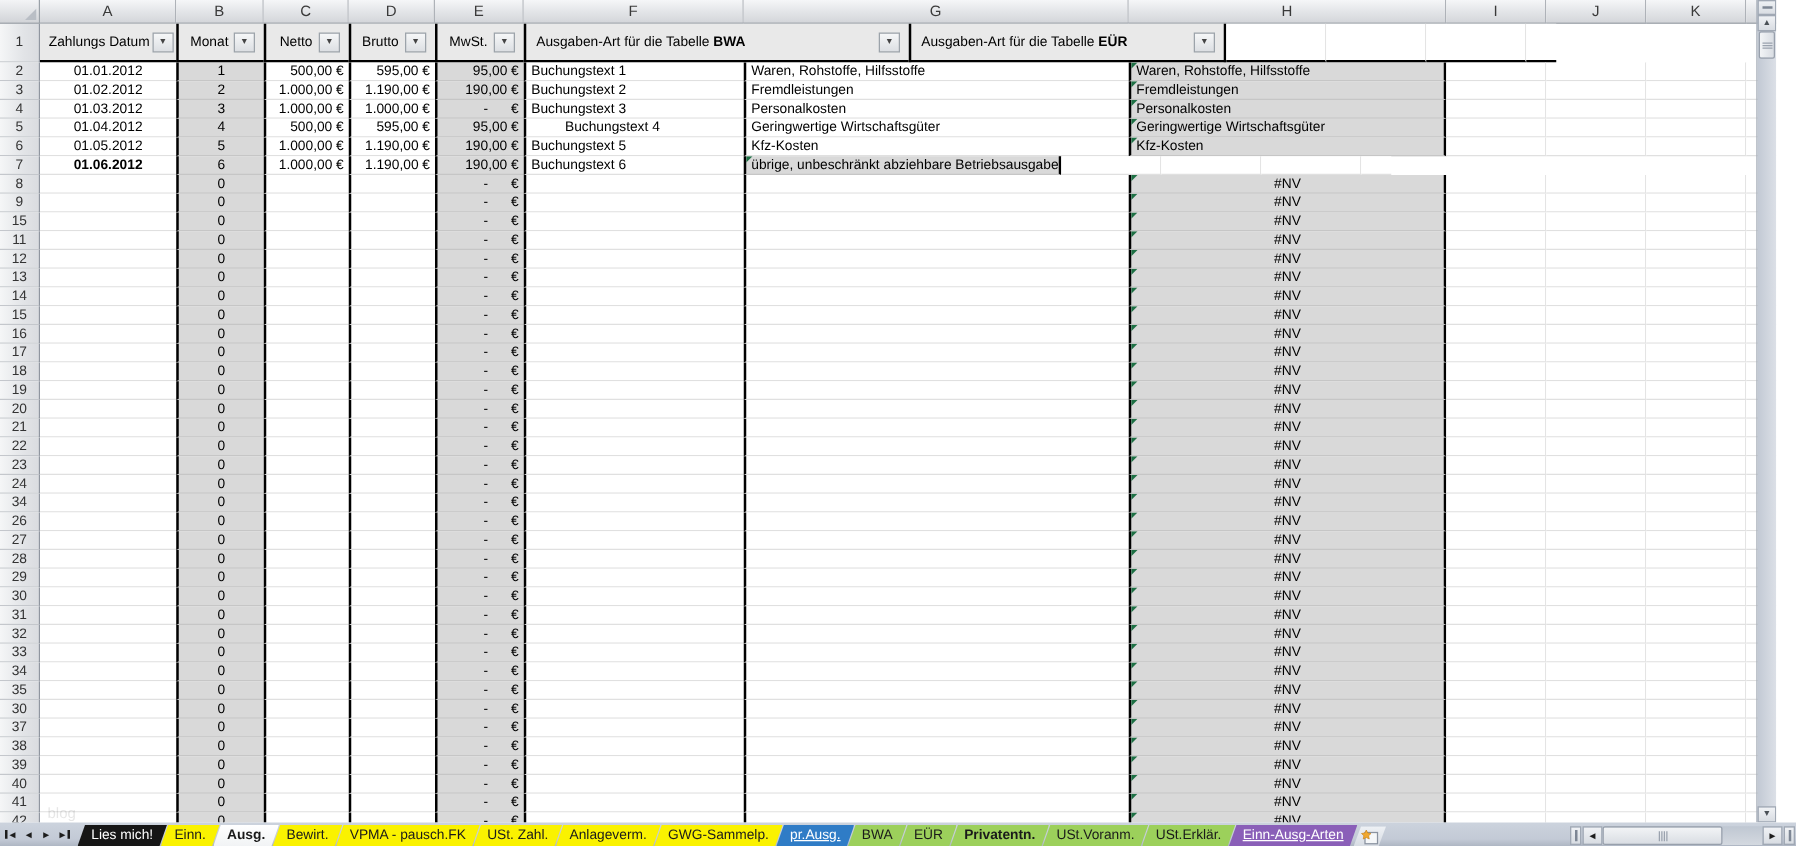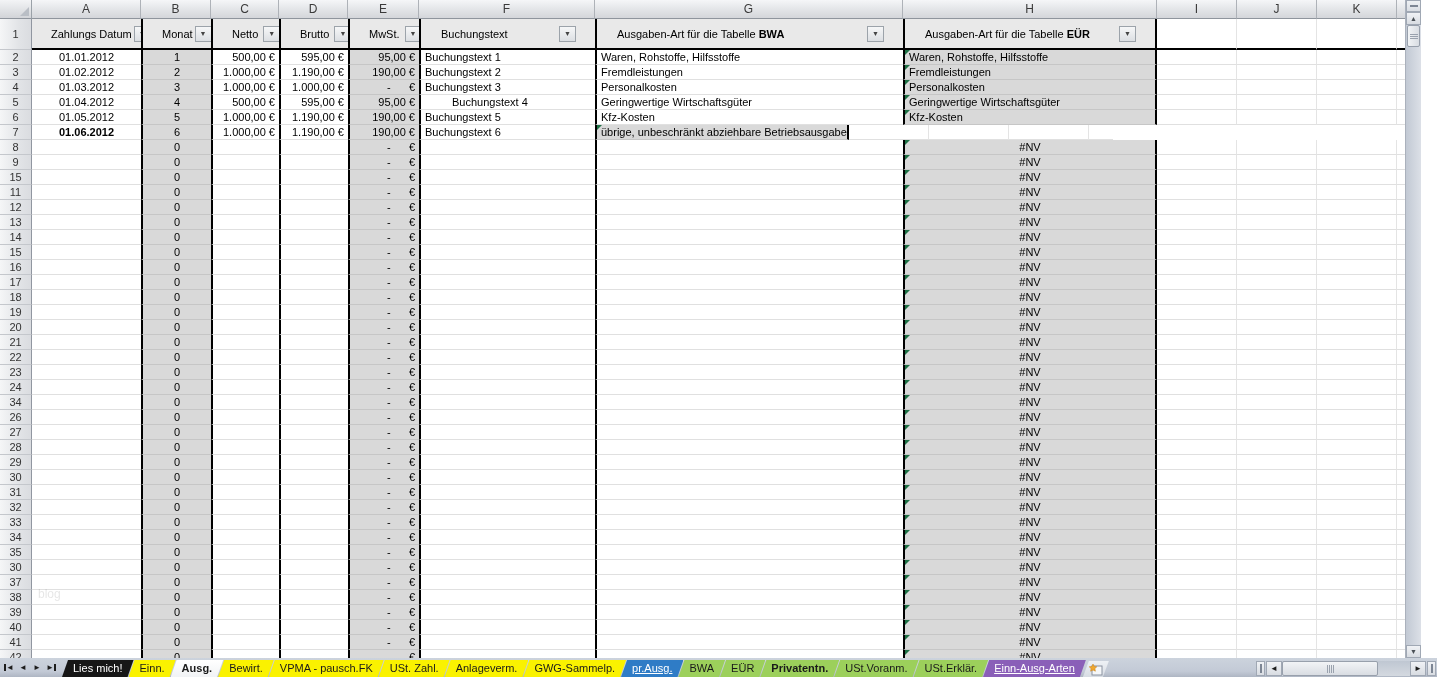--- a/index.html
+++ b/index.html
@@ -21,34 +21,34 @@
   .gut{flex:none;box-sizing:border-box;display:flex;align-items:center;justify-content:center;
        background:linear-gradient(to right,#f5f6f7,#e2e4e7 60%,#dadce0);
        border-right:1px solid #9096a0;border-bottom:1px solid #c4c7cc;color:#333;font-size:11px;}
   .cell{flex:none;box-sizing:border-box;overflow:hidden;white-space:nowrap;
         border-bottom:1px solid #e0e0e0;display:flex;align-items:center;background:#fff;position:relative;}
   .cell.gray{background:#d9d9d9;border-bottom-color:#c6c6c6;}
   .cell.thin-r{border-right:1px solid #e4e4e4;}
   .bL{border-left:2px solid #000;}
   .bR{border-right:2px solid #000;}
   .hdrcell{background:#e9e9e9 !important;border-bottom:2px solid #000 !important;
-           padding:0 19px;align-items:center;}
+           padding:0 7px;align-items:center;}
   .hdrcell.noblack{background:#fff !important;border-bottom:2px solid #000 !important;}
   .lbl-c{flex:1;text-align:center;}
   .lbl-r{flex:1;text-align:right;padding-right:3px;}
   .lbl-l{flex:1;text-align:left;padding-left:1px;}
   .fbtn{flex:none;width:17px;height:16px;margin-left:2px;box-sizing:border-box;
         background:linear-gradient(to bottom,#f6f7f8,#dcdfe3);border:1px solid #9ca3aa;
         display:flex;align-items:center;justify-content:center;font-size:7px;color:#444;}
   .txt{padding:0 4px;}
   .ctr{justify-content:center;}
   .rgt{justify-content:flex-end;}
   .tri{position:absolute;left:0;top:0;width:0;height:0;
        border-top:5px solid #1e7145;border-right:5px solid transparent;}
-  .watermark{position:absolute;left:38px;top:587px;color:rgba(60,60,60,.13);font-size:12px;z-index:5;}
+  .watermark{position:absolute;left:38px;top:643px;color:rgba(60,60,60,.13);font-size:12px;z-index:5;}
   
   .vscroll{position:absolute;right:0;top:0;width:16px;height:658px;display:flex;flex-direction:column;
            background:linear-gradient(to right,#c2c9d4,#dce0e7);border-left:1px solid #aab1bc;box-sizing:border-box;}
   .vbtn{flex:none;height:13px;box-sizing:border-box;background:linear-gradient(to bottom,#f0f2f5,#d8dce2);
         border:1px solid #a0a8b4;display:flex;align-items:center;justify-content:center;
         font-size:7px;color:#4a5056;}
   .vsplit{flex:none;height:12px;box-sizing:border-box;background:linear-gradient(to bottom,#eef1f4,#d9dde3);
         border:1px solid #a0a8b4;display:flex;align-items:center;justify-content:center;}
   .vsplit i{display:block;width:8px;height:2px;background:#7d8694;}
   .vthumb{flex:none;height:22px;box-sizing:border-box;margin:0 1px;
@@ -132,24 +132,20 @@
         <span class="fbtn">▼</span>
       </div>
       <div class="cell hdrcell bL w-d">
         <span class="lbl-r">Brutto</span>
         <span class="fbtn">▼</span>
       </div>
       <div class="cell hdrcell bL w-e">
         <span class="lbl-r">MwSt.</span>
         <span class="fbtn">▼</span>
       </div>
-      <div class="cell hdrcell bL w-f">
-        <span class="lbl-l">Buchungstext</span>
-        <span class="fbtn">▼</span>
-      </div>
       <div class="cell hdrcell bL w-g">
         <span class="lbl-l"><span>Ausgaben-Art für die Tabelle </span><b>BWA</b></span>
         <span class="fbtn">▼</span>
       </div>
       <div class="cell hdrcell bL bR w-h">
         <span class="lbl-l"><span>Ausgaben-Art für die Tabelle </span><b>EÜR</b></span>
         <span class="fbtn">▼</span>
       </div>
       <div class="cell hdrcell noblack thin-r w-i"></div>
       <div class="cell hdrcell noblack thin-r w-j"></div>

